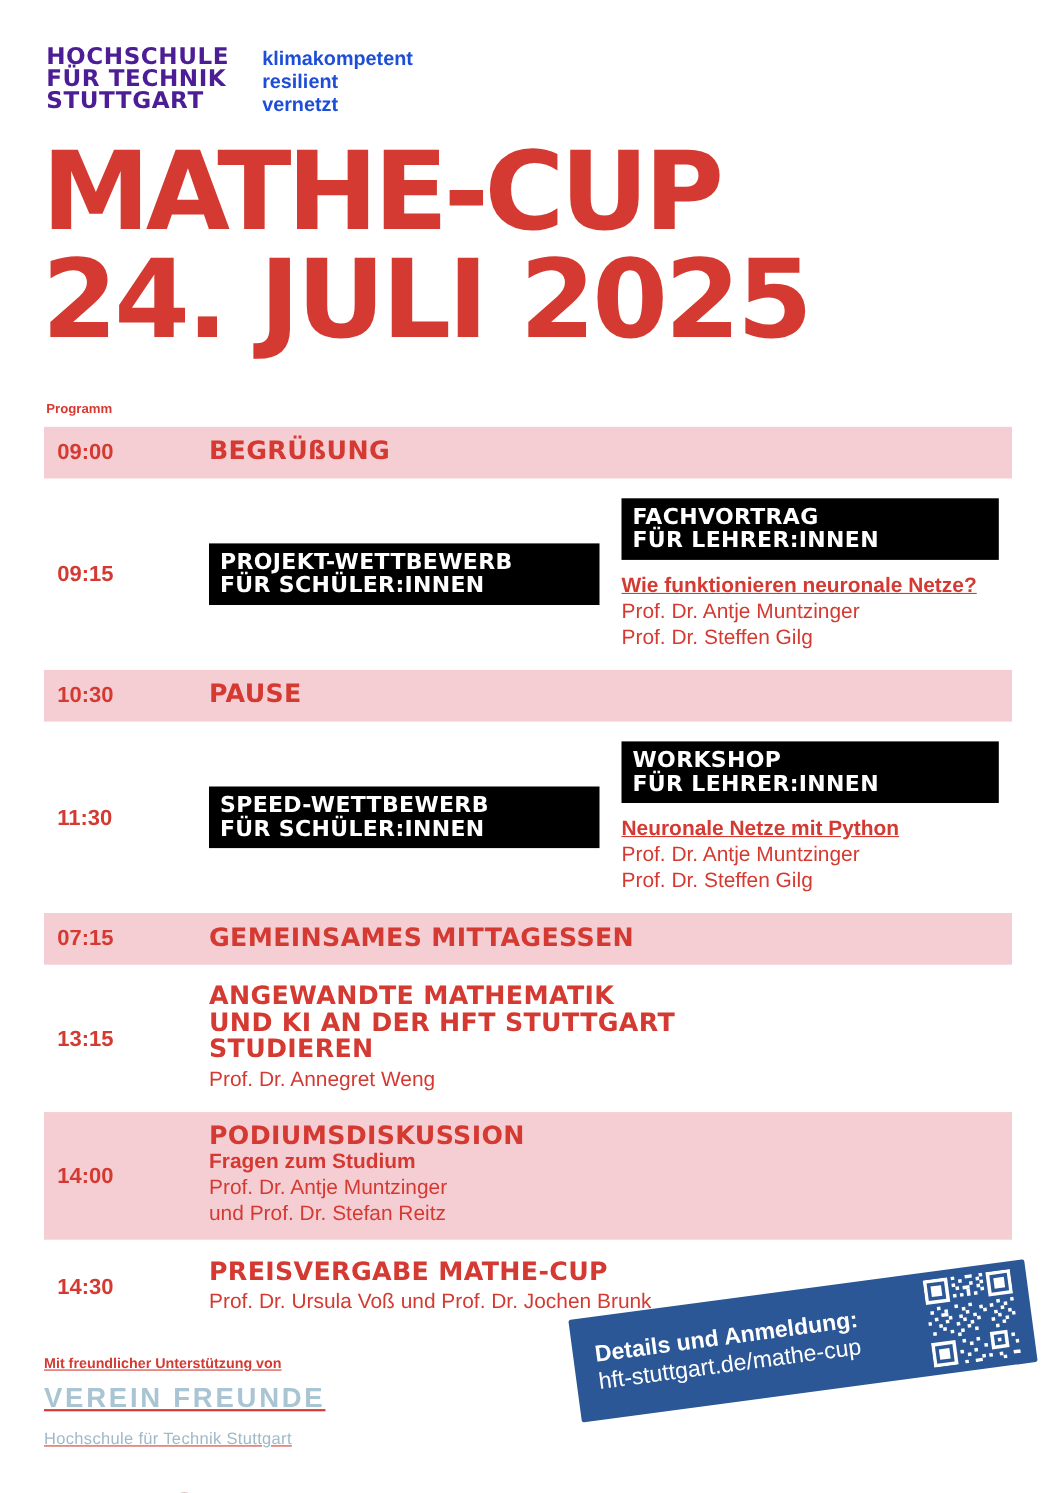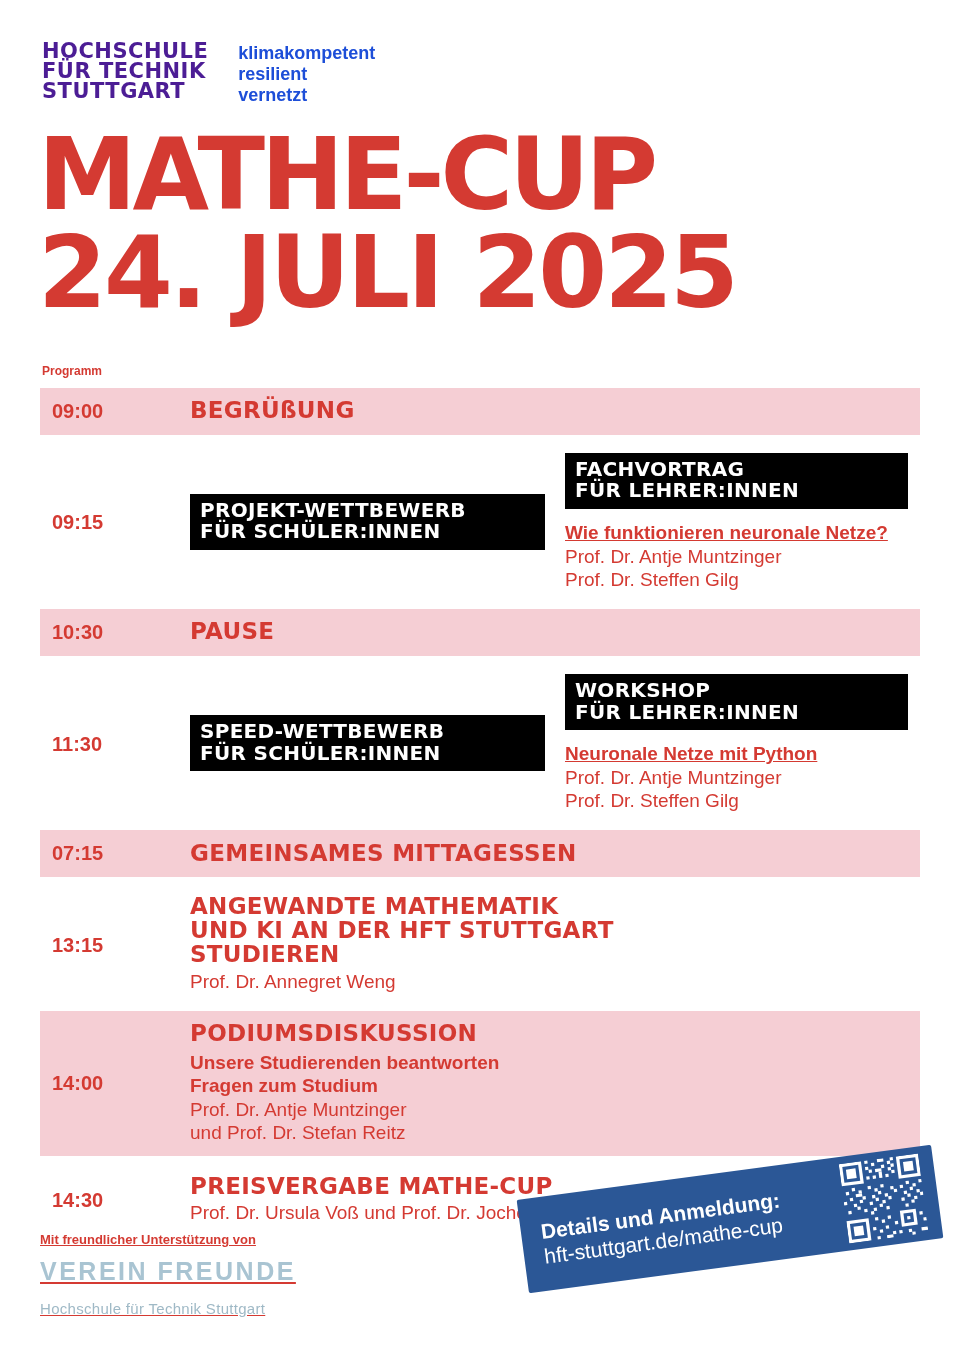--- a/index.html
+++ b/index.html
@@ -151,21 +151,20 @@
           <div>STUDIEREN</div>
         </div>
         <div class="speakers">Prof. Dr. Annegret Weng</div>
       </div>
     </div>
 
     <div class="row band">
       <div class="time">14:00</div>
       <div class="content">
         <div class="event-title display">PODIUMSDISKUSSION</div>
-        <div class="subtitle" style="margin-top:6px;">Unsere Studierenden beantworten</div>
         <div class="subtitle">Fragen zum Studium</div>
         <div class="speaker-line">Prof. Dr. Antje Muntzinger</div>
         <div class="speaker-line">und Prof. Dr. Stefan Reitz</div>
       </div>
     </div>
 
     <div class="row">
       <div class="time">14:30</div>
       <div class="content">
         <div class="event-title display">PREISVERGABE MATHE-CUP</div>

